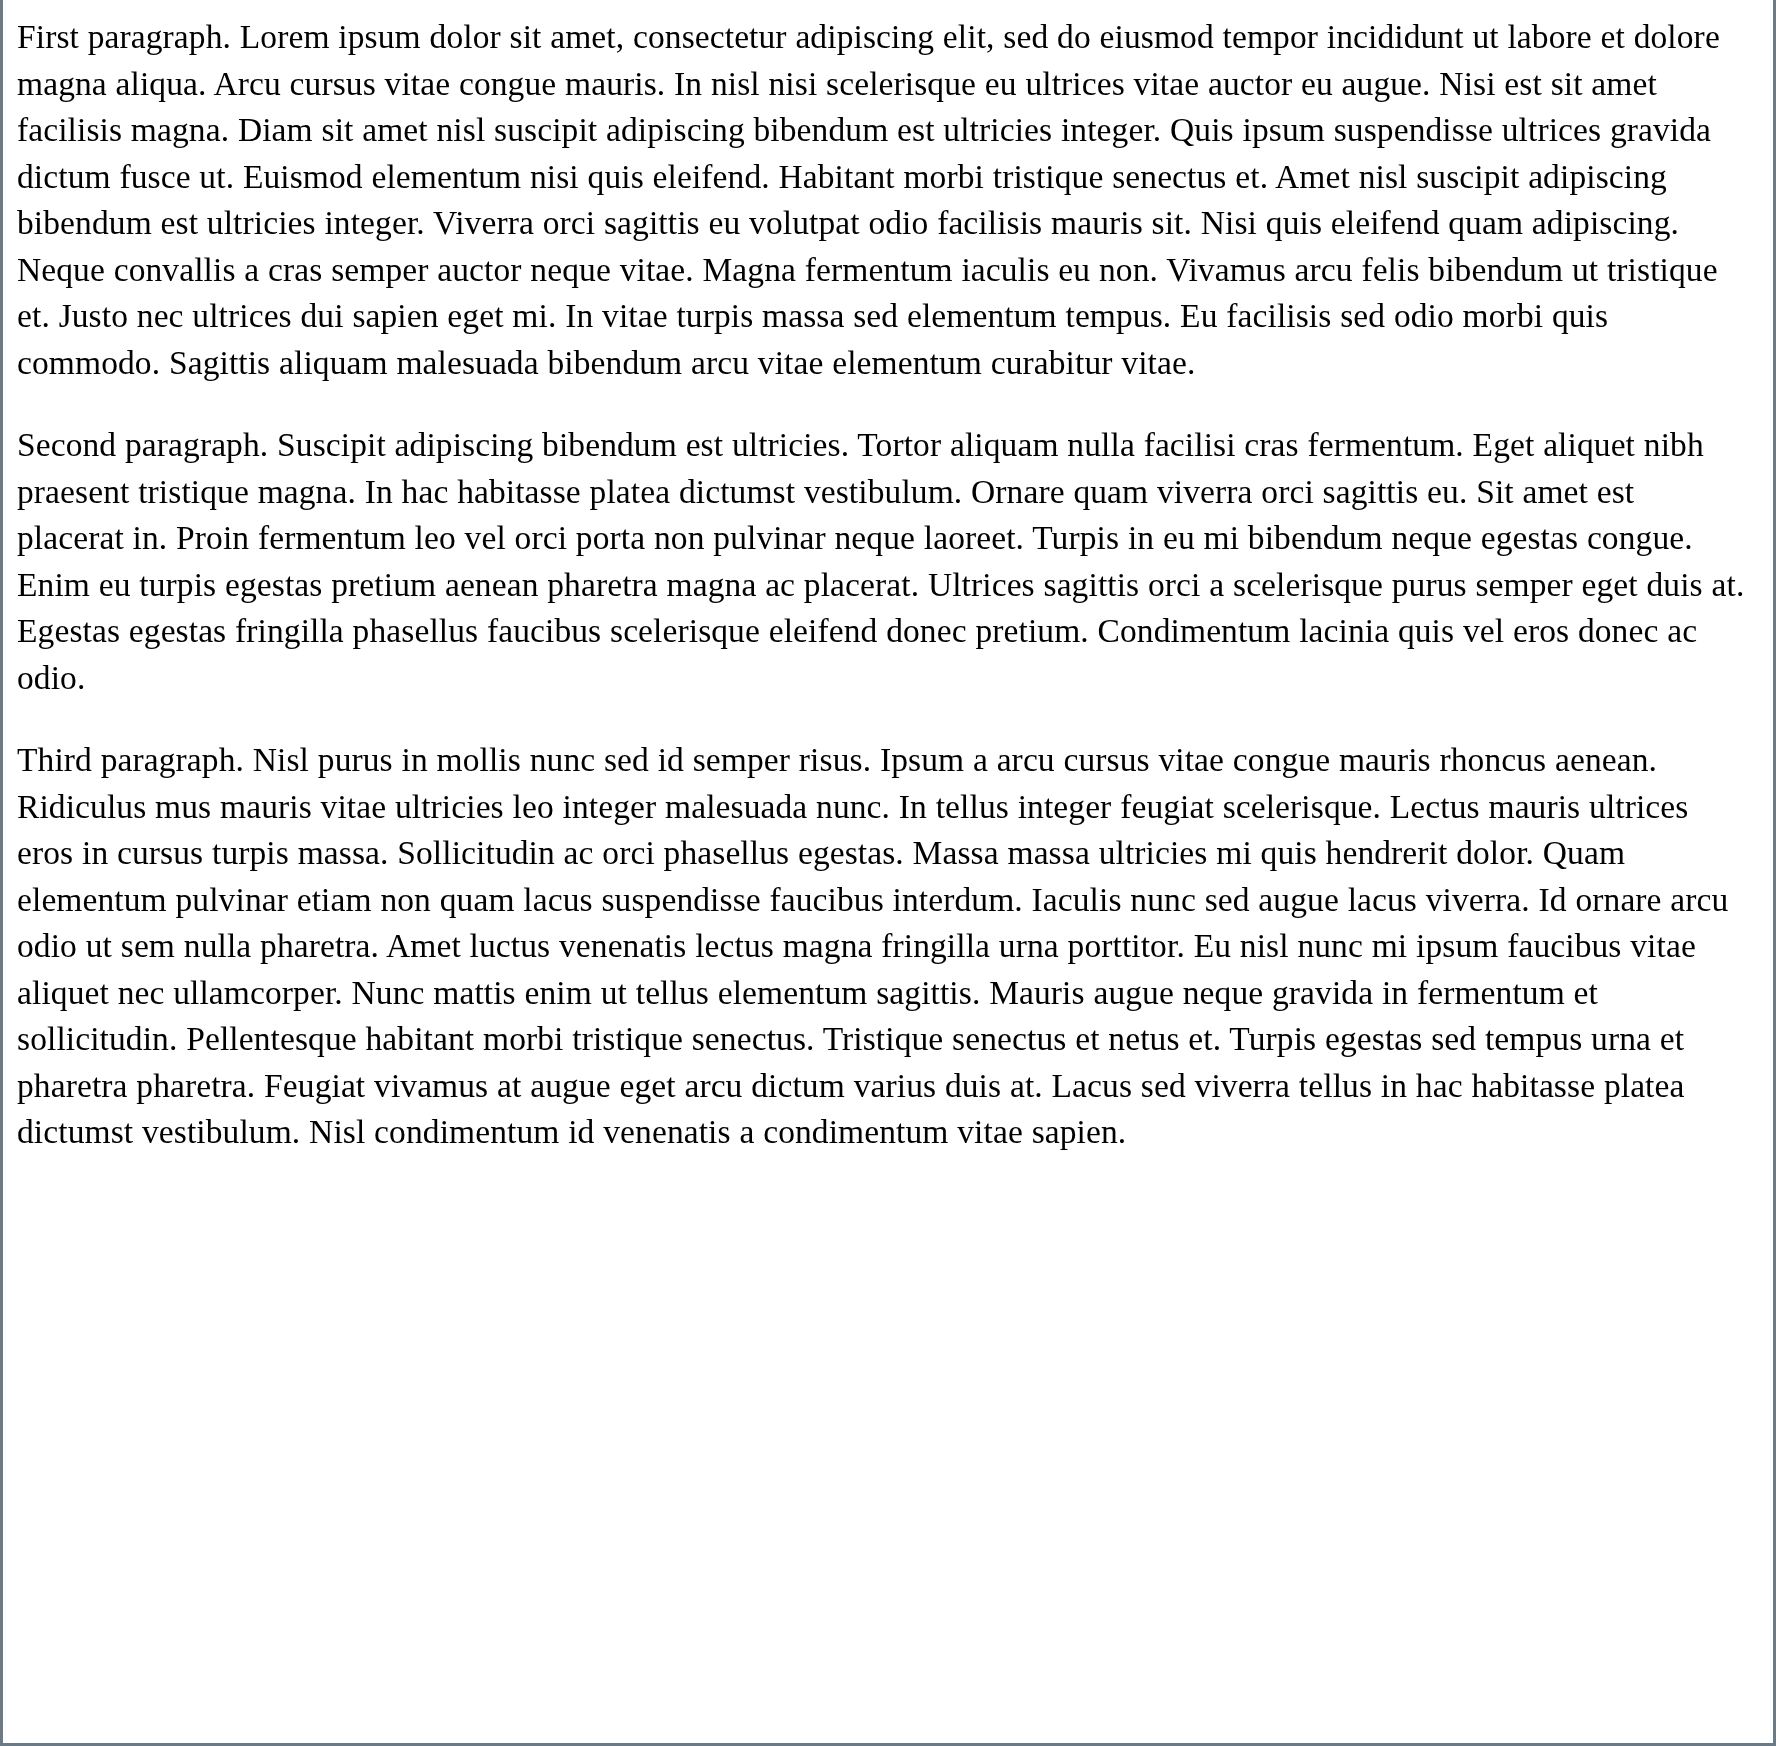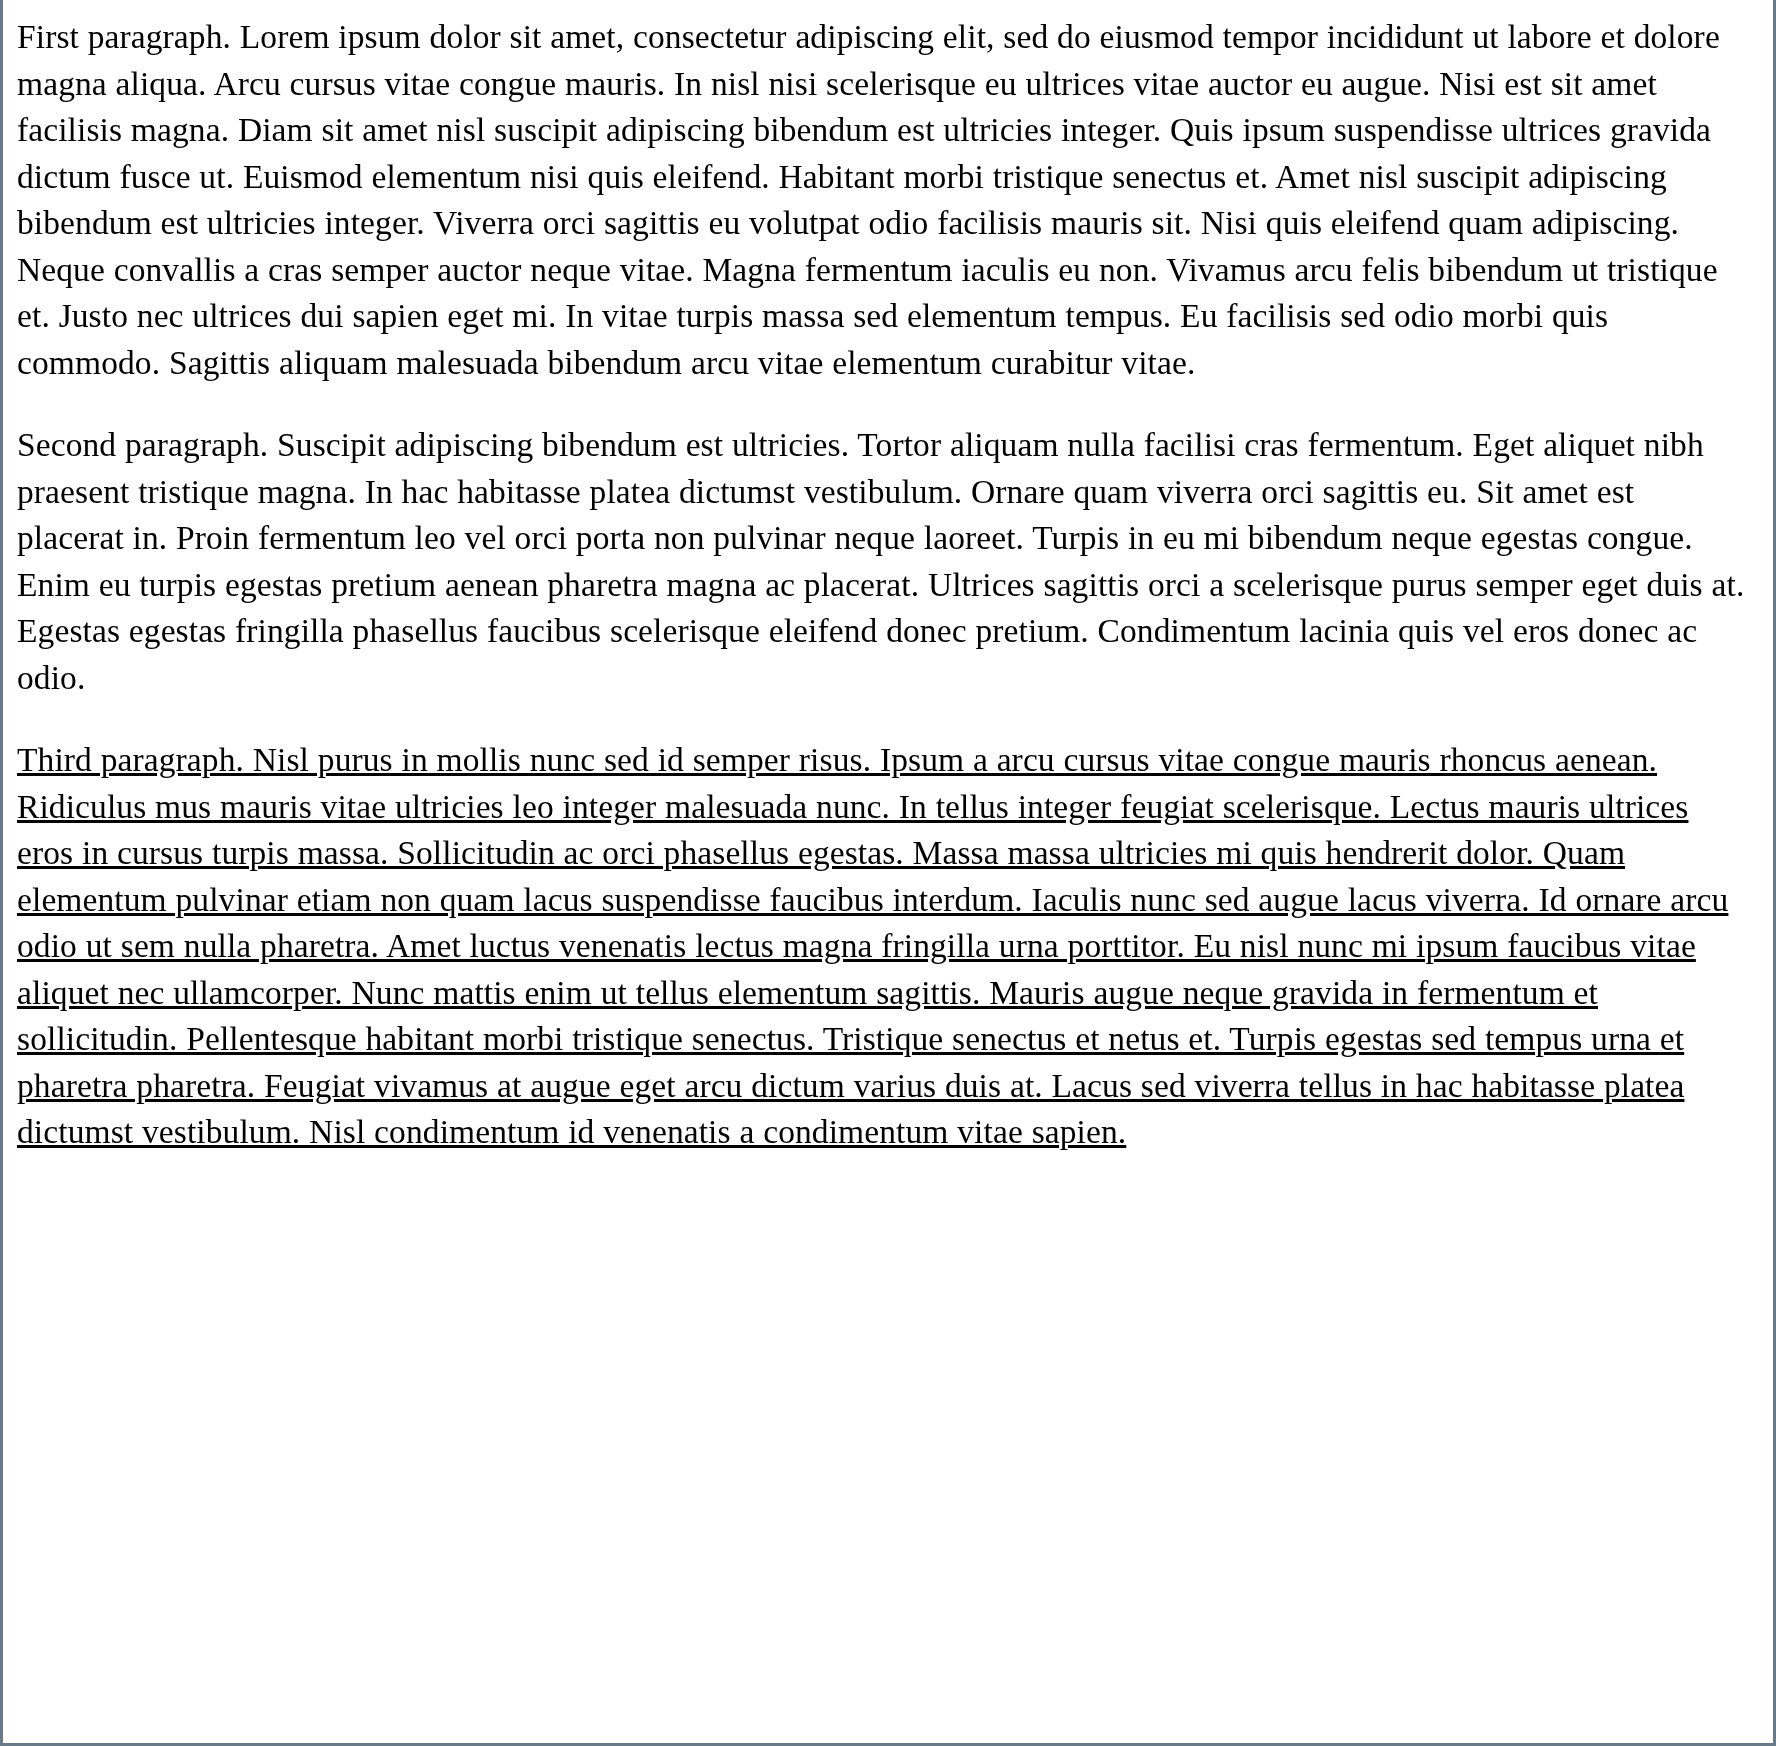--- a/index.html
+++ b/index.html
@@ -31,21 +31,20 @@
   p.para {
     margin: 0 0 36px 0;
     font-size: 33.5px;
     line-height: 46.5px;
     text-align: left;
     letter-spacing: 0.1px;
     word-spacing: 0.3px;
   }
   p.para:last-child {
     margin-bottom: 0;
-    text-decoration: underline;
   }
 </style>
 </head>
 <body>
 
 <div class="page">
   <div class="content">
     <p class="para">First paragraph. Lorem ipsum dolor sit amet, consectetur adipiscing elit, sed do eiusmod tempor incididunt ut labore et dolore magna aliqua. Arcu cursus vitae congue mauris. In nisl nisi scelerisque eu ultrices vitae auctor eu augue. Nisi est sit amet facilisis magna. Diam sit amet nisl suscipit adipiscing bibendum est ultricies integer. Quis ipsum suspendisse ultrices gravida dictum fusce ut. Euismod elementum nisi quis eleifend. Habitant morbi tristique senectus et. Amet nisl suscipit adipiscing bibendum est ultricies integer. Viverra orci sagittis eu volutpat odio facilisis mauris sit. Nisi quis eleifend quam adipiscing. Neque convallis a cras semper auctor neque vitae. Magna fermentum iaculis eu non. Vivamus arcu felis bibendum ut tristique et. Justo nec ultrices dui sapien eget mi. In vitae turpis massa sed elementum tempus. Eu facilisis sed odio morbi quis commodo. Sagittis aliquam malesuada bibendum arcu vitae elementum curabitur vitae.</p>
     <p class="para">Second paragraph. Suscipit adipiscing bibendum est ultricies. Tortor aliquam nulla facilisi cras fermentum. Eget aliquet nibh praesent tristique magna. In hac habitasse platea dictumst vestibulum. Ornare quam viverra orci sagittis eu. Sit amet est placerat in. Proin fermentum leo vel orci porta non pulvinar neque laoreet. Turpis in eu mi bibendum neque egestas congue. Enim eu turpis egestas pretium aenean pharetra magna ac placerat. Ultrices sagittis orci a scelerisque purus semper eget duis at. Egestas egestas fringilla phasellus faucibus scelerisque eleifend donec pretium. Condimentum lacinia quis vel eros donec ac odio.</p>
     <p class="para">Third paragraph. Nisl purus in mollis nunc sed id semper risus. Ipsum a arcu cursus vitae congue mauris rhoncus aenean. Ridiculus mus mauris vitae ultricies leo integer malesuada nunc. In tellus integer feugiat scelerisque. Lectus mauris ultrices eros in cursus turpis massa. Sollicitudin ac orci phasellus egestas. Massa massa ultricies mi quis hendrerit dolor. Quam elementum pulvinar etiam non quam lacus suspendisse faucibus interdum. Iaculis nunc sed augue lacus viverra. Id ornare arcu odio ut sem nulla pharetra. Amet luctus venenatis lectus magna fringilla urna porttitor. Eu nisl nunc mi ipsum faucibus vitae aliquet nec ullamcorper. Nunc mattis enim ut tellus elementum sagittis. Mauris augue neque gravida in fermentum et sollicitudin. Pellentesque habitant morbi tristique senectus. Tristique senectus et netus et. Turpis egestas sed tempus urna et pharetra pharetra. Feugiat vivamus at augue eget arcu dictum varius duis at. Lacus sed viverra tellus in hac habitasse platea dictumst vestibulum. Nisl condimentum id venenatis a condimentum vitae sapien.</p>

